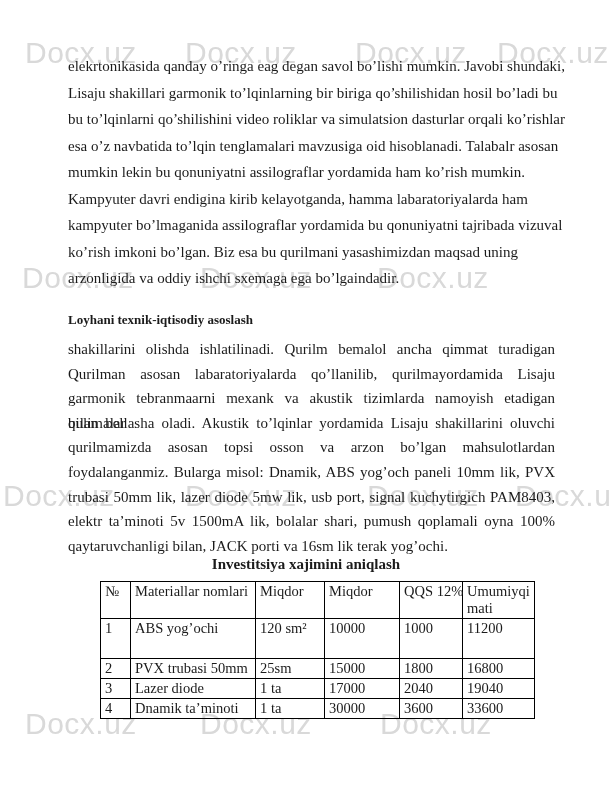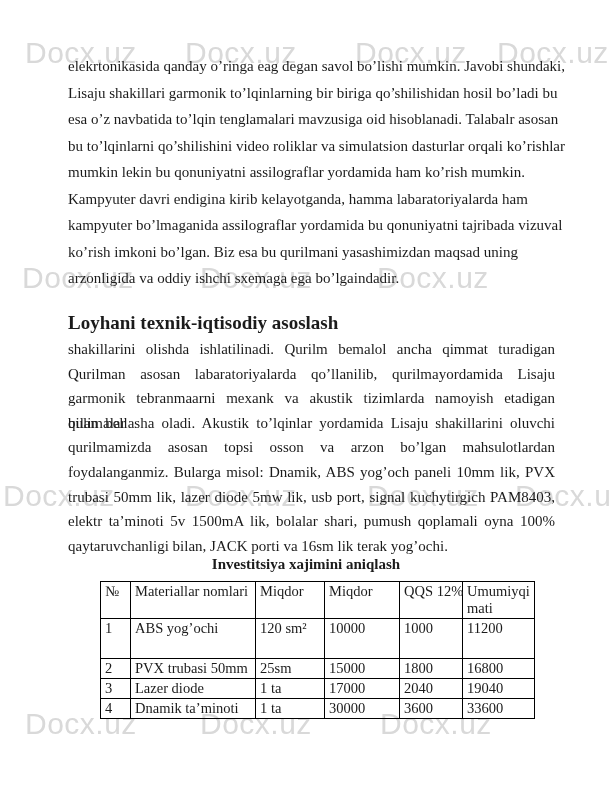--- a/index.html
+++ b/index.html
@@ -27,21 +27,21 @@
   .para1 { top: 53px; }
   .para1 .line { height: 26.5px; line-height: 26.5px; white-space: nowrap; }
   .para2 { top: 337px; }
   .para2 .line {
     height: 24.6px; line-height: 24.6px;
     text-align: justify; text-align-last: justify; text-justify: inter-word;
   }
   .para2 .line.last { text-align-last: left; }
   .heading1 {
     position: absolute; left: 68px; top: 312px;
-    font-size: 19px; font-weight: bold; white-space: nowrap;
+    font-size: 13px; font-weight: bold; white-space: nowrap;
   }
   .heading2 {
     position: absolute; left: 66px; top: 556px; width: 480px;
     font-size: 15px; font-weight: bold; text-align: center;
   }
   
   .doc-table {
     position: absolute; left: 100px; top: 581px; width: 434px;
     border-collapse: collapse; table-layout: fixed;
     font-size: 14.5px;
@@ -82,22 +82,22 @@
       <div class="wm" style="left: 367px; top: 479px; color: rgb(217, 217, 217);">Docx.uz</div>
       <div class="wm" style="left: 515px; top: 479px; color: rgb(217, 217, 217);">Docx.uz</div>
       <div class="wm" style="left: 25px; top: 707px; color: rgb(217, 217, 217);">Docx.uz</div>
       <div class="wm" style="left: 200px; top: 707px; color: rgb(217, 217, 217);">Docx.uz</div>
       <div class="wm" style="left: 380px; top: 707px; color: rgb(217, 217, 217);">Docx.uz</div>
     </div>
 
   <div class="para para1" id="para1">
       <div class="line">elekrtonikasida qanday o’ringa eag degan savol bo’lishi mumkin. Javobi shundaki,</div>
       <div class="line">Lisaju shakillari garmonik to’lqinlarning bir biriga qo’shilishidan hosil bo’ladi bu</div>
+      <div class="line">bu to’lqinlarni qo’shilishini video roliklar va simulatsion dasturlar orqali ko’rishlar</div>
       <div class="line">esa o’z navbatida to’lqin tenglamalari mavzusiga oid hisoblanadi. Talabalr asosan</div>
-      <div class="line">bu to’lqinlarni qo’shilishini video roliklar va simulatsion dasturlar orqali ko’rishlar</div>
       <div class="line">mumkin lekin bu qonuniyatni assilograflar yordamida ham ko’rish mumkin.</div>
       <div class="line">Kampyuter davri endigina kirib kelayotganda, hamma labaratoriyalarda ham</div>
       <div class="line">kampyuter bo’lmaganida assilograflar yordamida bu qonuniyatni tajribada vizuval</div>
       <div class="line">ko’rish imkoni bo’lgan. Biz esa bu qurilmani yasashimizdan maqsad uning</div>
       <div class="line">arzonligida va oddiy ishchi sxemaga ega bo’lgaindadir.</div>
     </div>
 
   <div class="heading1">Loyhani texnik-iqtisodiy asoslash</div>
 
   <div class="para para2" id="para2">

